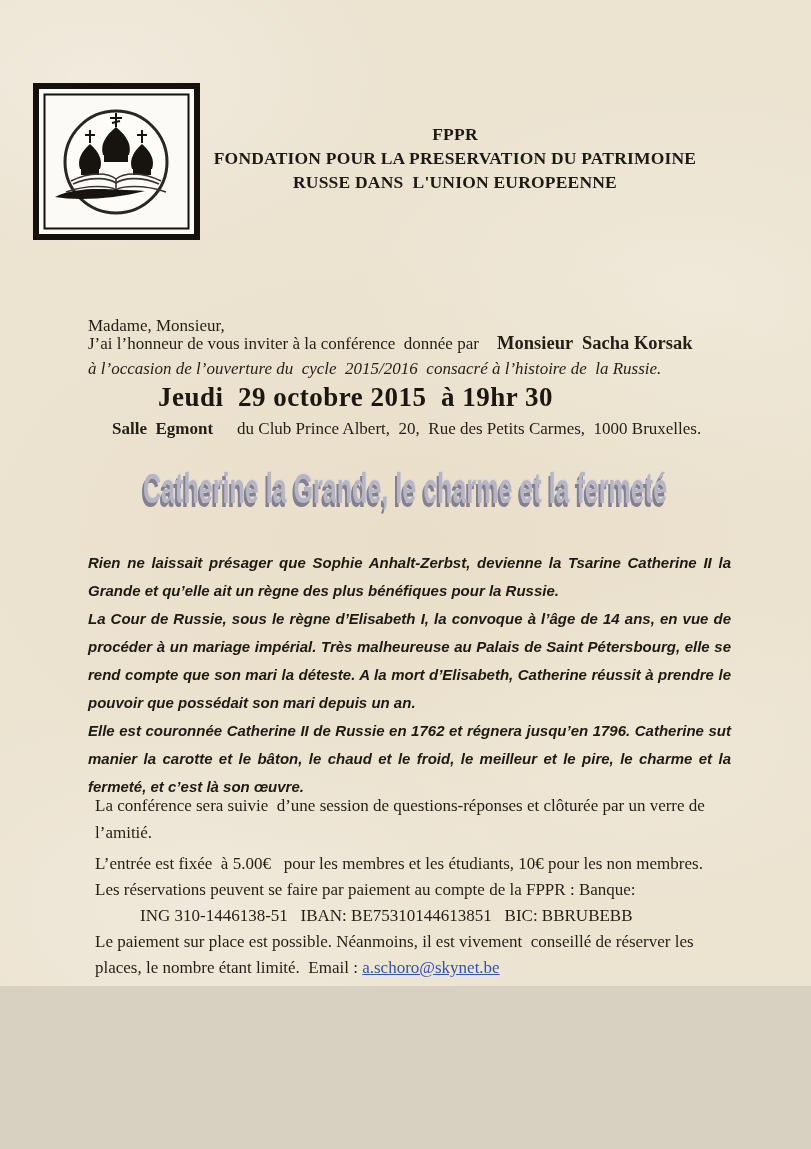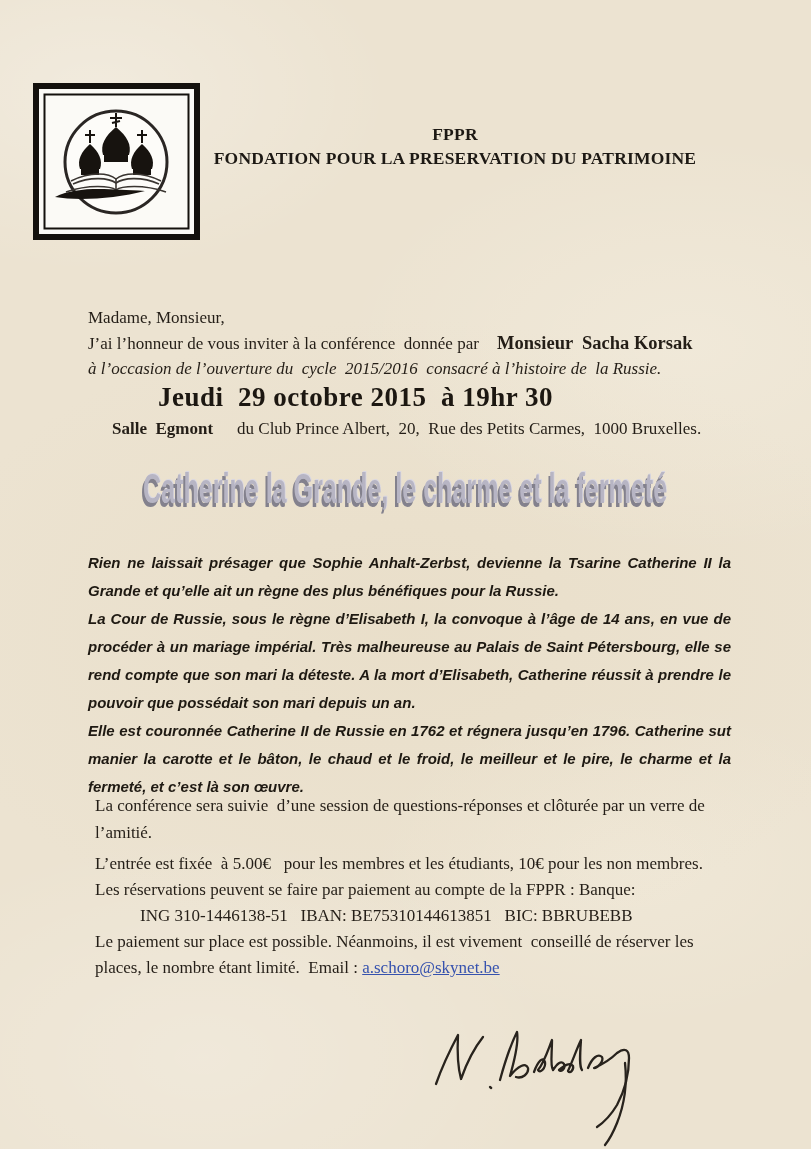--- a/index.html
+++ b/index.html
@@ -1,39 +1,39 @@
 <!DOCTYPE html>
 <html><head>
 <meta charset="utf-8">
 <style>
   html,body{margin:0;padding:0;}
   body{background:#d8d0c0;font-family:"Liberation Serif", serif;}
   .page{
-    position:relative;width:811px;height:1149px;overflow:hidden;margin:0 auto;
+    position:relative;width:811px;height:986px;overflow:hidden;margin:0 auto;
     background:
       radial-gradient(420px 260px at 12% 8%, rgba(255,255,255,.28), transparent 70%),
       radial-gradient(500px 300px at 85% 30%, rgba(255,253,245,.22), transparent 70%),
       radial-gradient(650px 420px at 50% 55%, rgba(226,212,184,.30), transparent 75%),
       radial-gradient(520px 320px at 25% 92%, rgba(255,255,255,.20), transparent 70%),
       radial-gradient(380px 240px at 78% 75%, rgba(255,252,242,.18), transparent 70%),
       #ece3d1;
     color:#241e17;
   }
   .abs{position:absolute;}
   .line{white-space:pre;}
   .serif{font-family:"Liberation Serif", serif;font-size:17px;color:#241e17;}
   
   .logo-box{left:33px;top:83px;width:167px;height:157px;}
   
   .org-head{left:150px;top:122px;width:610px;text-align:center;
     font-family:"Liberation Serif", serif;font-weight:700;font-size:17.5px;
     line-height:24px;letter-spacing:.2px;color:#1d1914;}
   
   .dateline{left:95px;top:263px;}
-  .salutation{left:88px;top:308px;}
+  .salutation{left:88px;top:316px;}
   .invite1{left:88px;top:333px;}
   .invite1 .speaker{font-weight:700;font-size:18.5px;margin-left:14px;}
   .invite2{left:88px;top:359px;font-style:italic;}
   .event-line{left:158px;top:382px;font-weight:700;font-size:27px;letter-spacing:.5px;color:#1c1711;}
   .venue-line{left:112px;top:419px;}
   .venue-line .room{font-weight:700;}
   .venue-line .rest{margin-left:24px;text-align:center;}
   
   .grand-title-wrap{left:0;top:466px;width:811px;display:flex;justify-content:center;}
   .grand-title{
@@ -91,20 +91,21 @@
         <path d="M33,109 C56,101 78,103 83,107 C88,103 110,101 133,109"></path>
         <path d="M83,96 L83,107"></path>
       </g>
       <path d="M22,114 C45,103 72,106 112,108 C82,116 44,118 22,114 Z" fill="#17130f"></path>
     </svg>
   </div>
 
   <div class="abs org-head">
     <div class="line">FPPR</div>
     <div class="line">FONDATION POUR LA PRESERVATION DU PATRIMOINE</div>
+    <div class="line">RUSSE DANS  L'UNION EUROPEENNE</div>
   </div>
 
 
   <div class="abs serif line salutation">Madame, Monsieur,</div>
   <div class="abs serif line invite1"><span>J’ai l’honneur de vous inviter à la conférence  donnée par </span><span class="speaker">Monsieur  Sacha Korsak</span></div>
   <div class="abs serif line invite2">à l’occasion de l’ouverture du  cycle  2015/2016  consacré à l’histoire de  la Russie.</div>
 
   <div class="abs serif line event-line">Jeudi  29 octobre 2015  à 19hr 30</div>
 
   <div class="abs serif line venue-line"><span class="room">Salle  Egmont</span><span class="rest">du Club Prince Albert,  20,  Rue des Petits Carmes,  1000 Bruxelles.</span></div>

